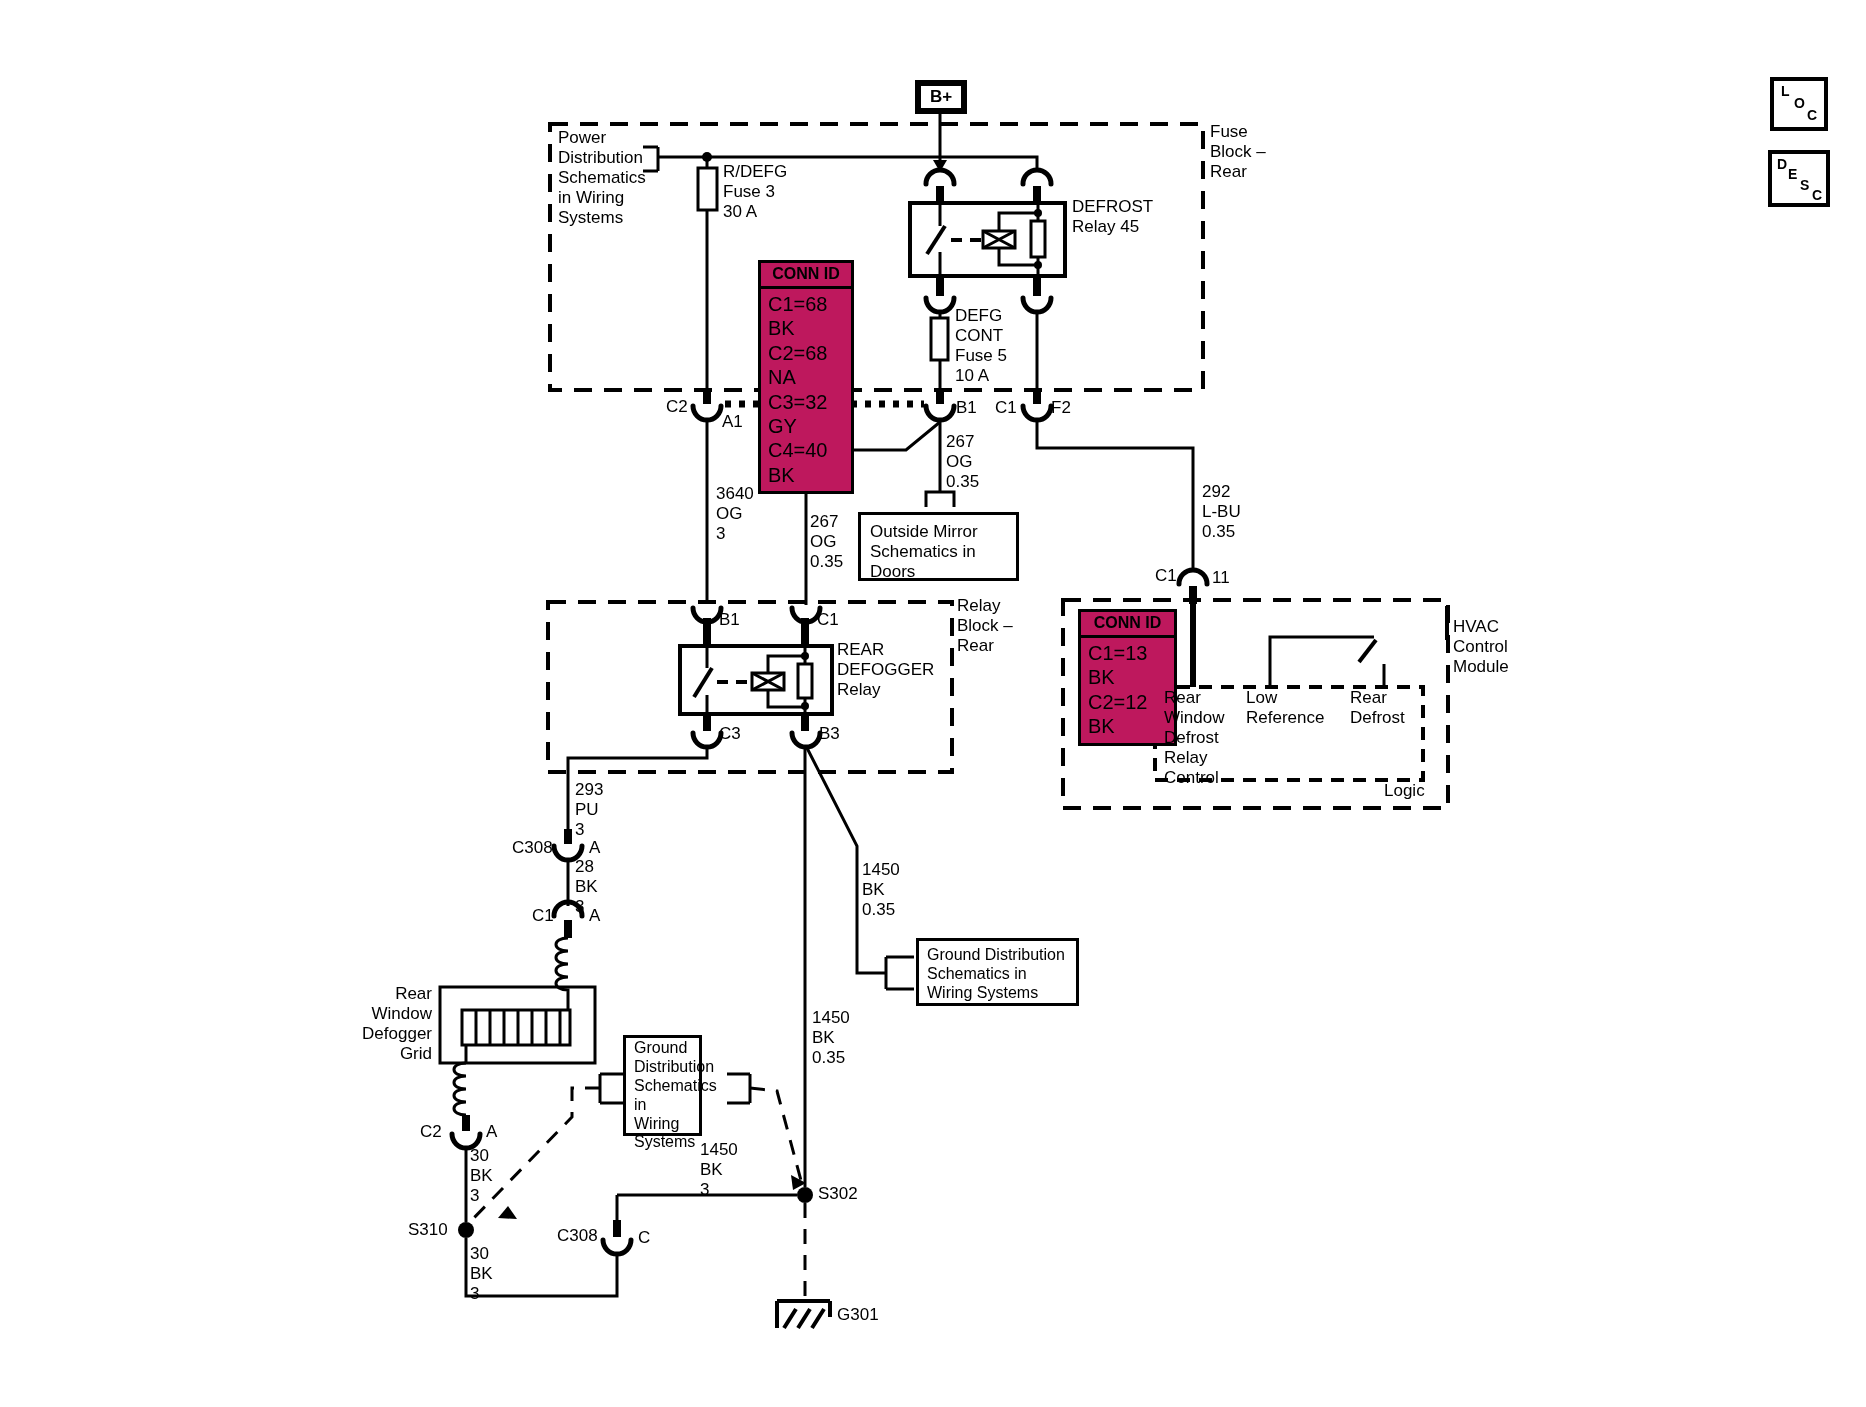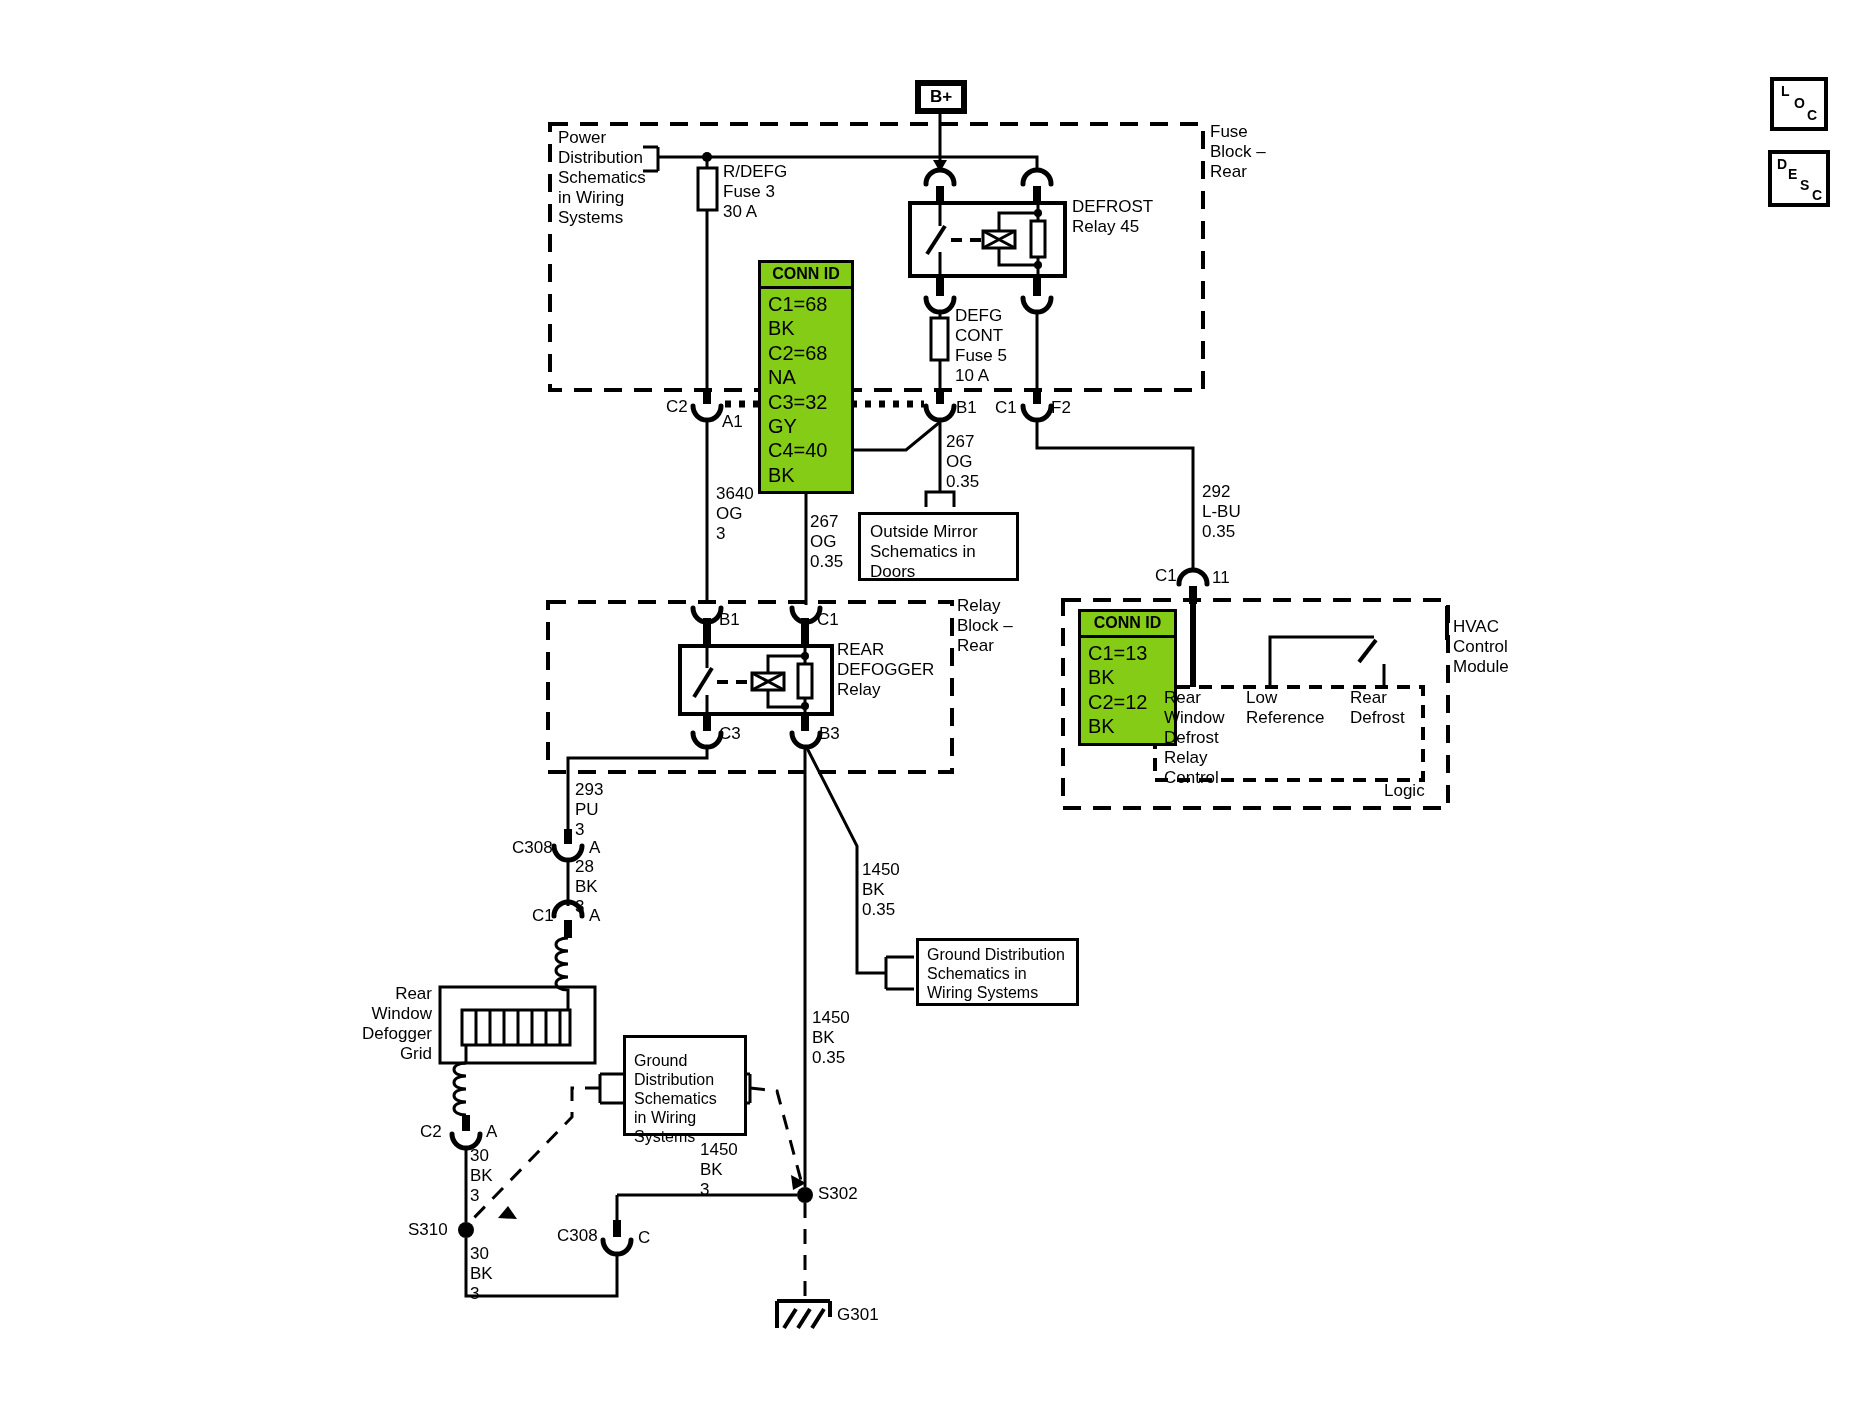--- a/index.html
+++ b/index.html
@@ -2,21 +2,21 @@
 <html><head>
 <meta charset="utf-8">
 <style>
   html,body{margin:0;padding:0;background:#fff;}
   #canvas{position:relative;width:1866px;height:1407px;background:#fff;
           font-family:"Liberation Sans",sans-serif;color:#000;overflow:hidden;}
   #wiring{position:absolute;left:0;top:0;}
   .lbl{position:absolute;font-size:17px;line-height:1.17;white-space:pre-line;color:#000;}
   .refbox{position:absolute;border:3px solid #000;background:#fff;padding:7px 9px;
           font-size:16px;line-height:1.18;white-space:pre-line;box-sizing:border-box;}
-  .connid{position:absolute;border:3px solid #000;background:#84cc16;box-sizing:border-box;}
+  .connid{position:absolute;border:3px solid #000;background:#be185d;box-sizing:border-box;}
   .connid .cititle{font-size:16px;font-weight:bold;text-align:center;
                    border-bottom:3px solid #000;padding:2px 6px 3px;}
   .connid .cirow{font-size:20px;text-align:left;padding:0 7px;line-height:1.22;}
   .connid .cirows{padding:3px 0 4px;}
   .bplus{position:absolute;border:6px solid #000;width:40px;height:22px;text-align:center;
          font-size:17px;font-weight:bold;line-height:22px;background:#fff;}
   .cornerbox{position:absolute;border:4px solid #000;background:#fff;}
   .cornerbox span{position:absolute;font-size:14px;font-weight:bold;}
   .ralign{text-align:right;}
 </style>
@@ -155,21 +155,21 @@
   </div>
 
   <div class="refbox" style="left:858px;top:512px;width:161px;height:69px;font-size:17px;">Outside Mirror
 Schematics in
 Doors</div>
 
   <div class="refbox" style="left:916px;top:938px;width:163px;height:68px;padding:5px 8px;">Ground Distribution
 Schematics in
 Wiring Systems</div>
 
-  <div class="refbox" style="left:623px;top:1035px;width:124px;height:101px;padding:14px 8px;">Ground
+  <div class="refbox" style="left:623px;top:1035px;width:79px;height:101px;padding:1px 8px;">Ground
 Distribution
 Schematics
 in Wiring
 Systems</div>
 
   <div class="cornerbox" style="left:1770px;top:77px;width:50px;height:46px;">
     <span style="left:7px;top:2px;">L</span>
     <span style="left:20px;top:14px;">O</span>
     <span style="left:33px;top:26px;">C</span>
   </div>

